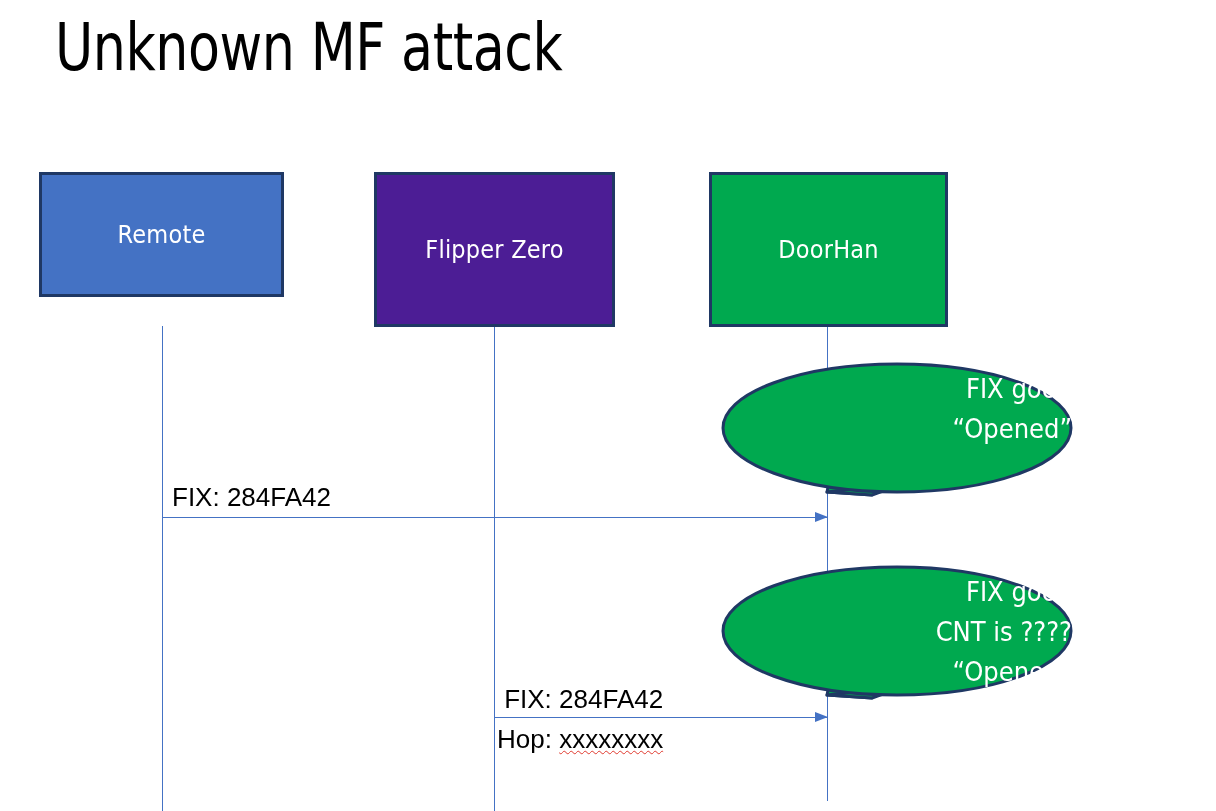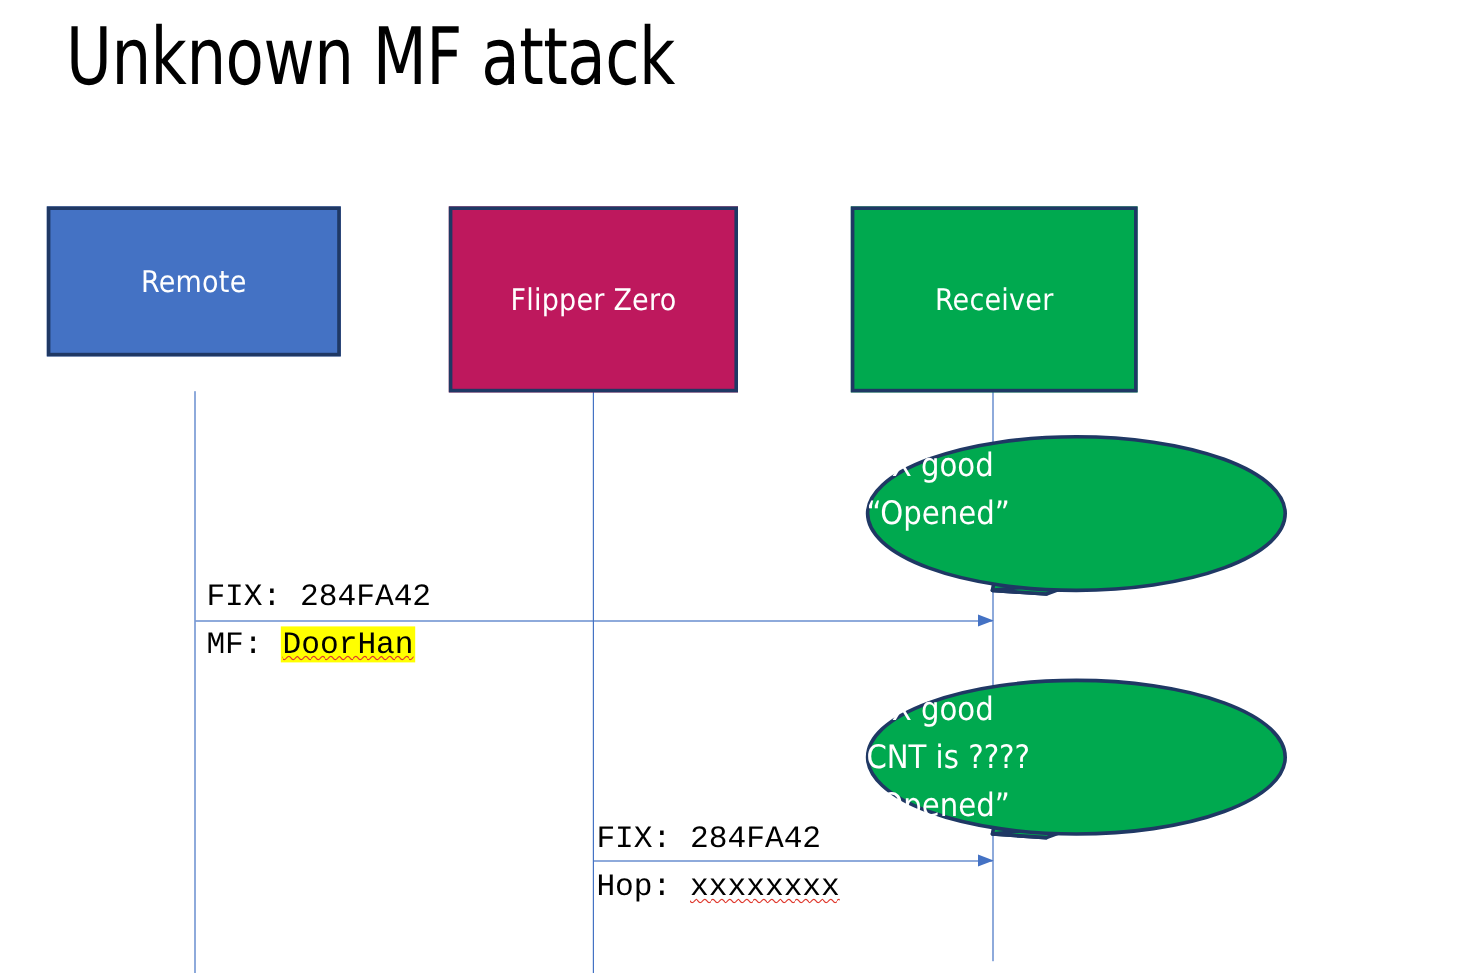--- a/index.html
+++ b/index.html
@@ -51,21 +51,21 @@
     display: flex;
     align-items: center;
     justify-content: center;
     color: #ffffff;
     font-size: 25px;
     font-weight: 400;
     font-family: "DejaVu Sans Condensed", "Liberation Sans Narrow", "Liberation Sans", sans-serif;
     letter-spacing: 0.2px;
   }
   #actor-remote  { left: 39px;  top: 172px; width: 245px; height: 125px; background: #4472C4; }
-  #actor-flipper { left: 374px; top: 172px; width: 241px; height: 155px; background: #be185d; }
+  #actor-flipper { left: 374px; top: 172px; width: 241px; height: 155px; background: #4c1d95; }
   #actor-receiver{ left: 709px; top: 172px; width: 239px; height: 155px; background: #00A94F; }
 
   
   .msg-arrow {
     position: absolute;
     height: 1px;
     background: #4472C4;
   }
   .msg-arrow::after {
     content: "";
@@ -81,21 +81,22 @@
   #arrow-remote-receiver  { left: 163px; top: 517px; width: 664px; }
   #arrow-flipper-receiver { left: 495px; top: 717px; width: 332px; }
 
   
   .msg-text {
     position: absolute;
     font-size: 26px;
     line-height: 40px;
     color: #000000;
     white-space: nowrap;
-    font-family: Liberation Mono, monospace;
+    font-family: Liberation Sans, sans-serif;
+    text-align: right;
   }
   #msg1-text { left: 172px; top: 477px; }
   #msg2-text { left: 497px; top: 679px; }
 
   .hl {
     background: #FFFF00;
     padding: 0 1px;
   }
   .sq {
     text-decoration: underline;
@@ -112,21 +113,21 @@
   .callout svg {
     position: absolute;
     left: 0;
     top: 0;
     overflow: visible;
   }
   .callout-text {
     position: absolute;
     left: 0;
     width: 100%;
-    text-align: left;
+    text-align: right;
     color: #ffffff;
     font-size: 27px;
     line-height: 40px;
     font-family: "DejaVu Sans Condensed", "Liberation Sans Narrow", "Liberation Sans", sans-serif;
     pointer-events: none;
   }
   #callout-1 { left: 722px; top: 362px; width: 350px; height: 158px; }
   #callout-2 { left: 722px; top: 565px; width: 350px; height: 158px; }
   #callout-1 .callout-text { top: 7px; }
   #callout-2 .callout-text { top: 7px; }
@@ -143,29 +144,28 @@
 
 <div class="actor-box" id="actor-remote">
   <span>Remote</span>
 </div>
 
 <div class="actor-box" id="actor-flipper">
   <span>Flipper Zero</span>
 </div>
 
 <div class="actor-box" id="actor-receiver">
-  <span>Receiver</span>
+  <span>DoorHan</span>
 </div>
 
 <div class="msg-arrow" id="arrow-remote-receiver"></div>
 <div class="msg-arrow" id="arrow-flipper-receiver"></div>
 
 <div class="msg-text" id="msg1-text">
   <div><span>FIX: </span><span>284FA42</span></div>
-  <div><span>MF: </span><span class="hl sq">DoorHan</span></div>
 </div>
 
 <div class="msg-text" id="msg2-text">
   <div><span>FIX: </span><span>284FA42</span></div>
   <div><span>Hop: </span><span class="sq">xxxxxxxx</span></div>
 </div>
 
 <div class="callout" id="callout-1">
   <svg width="350" height="160" viewBox="0 0 350 160">
     <path d="M 105 130 L 110 105 L 150 133 Z" fill="#00A94F" stroke="#1F3864" stroke-width="3" stroke-linejoin="round"></path>

